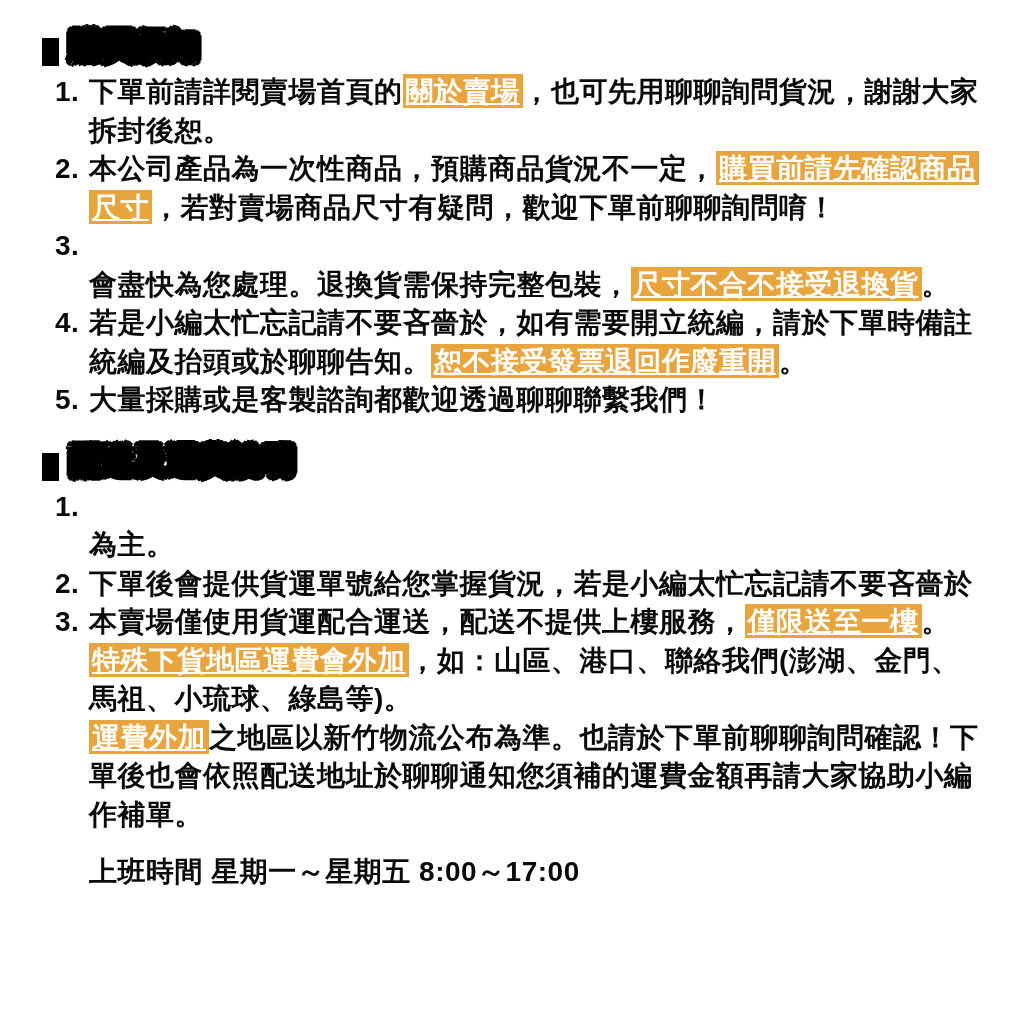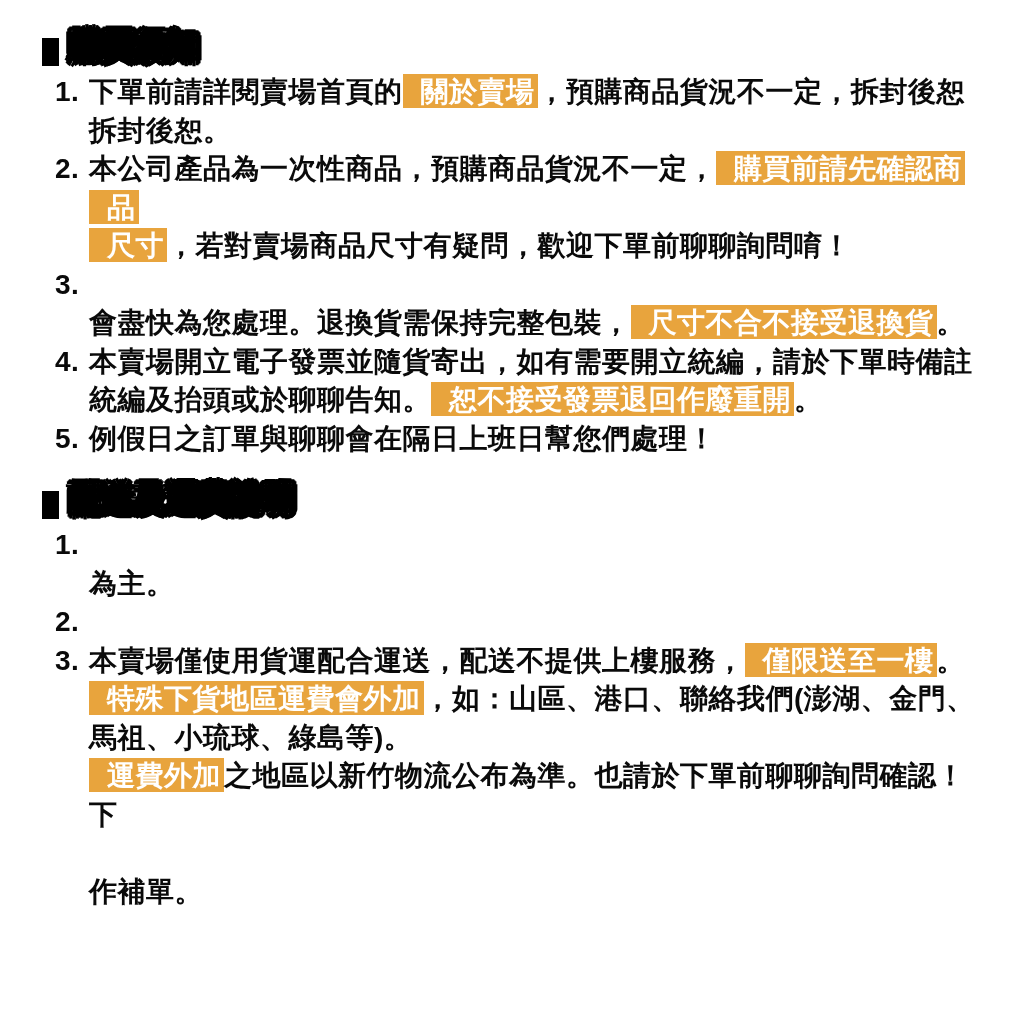--- a/index.html
+++ b/index.html
@@ -69,78 +69,83 @@
   .num {
     width: 34px;
     flex-shrink: 0;
   }
   .content {
     flex: 1;
   }
   .hl {
     background: var(--hl-bg);
     color: var(--hl-text);
-    padding: 2px 3px 1px 18px;
+    padding: 2px 3px 1px 3px;
     box-decoration-break: clone;
+    text-decoration: underline;
     -webkit-box-decoration-break: clone;
   }
 </style>
 </head>
 <body>
 
 <div class="page">
 
   <section class="section">
     <div class="section-header">
       <span class="square"></span>
       <h2 class="section-title">購買須知</h2>
     </div>
     <div class="items">
         <div class="item">
           <span class="num">1.</span>
-          <div class="content"><span>下單前請詳閱賣場首頁的</span><span class="hl">關於賣場</span><span>，預購商品貨況不一定，拆封後恕</span><br><span>拆封後恕。</span></div>
+          <div class="content"><span>下單前請詳閱賣場首頁的</span><span class="hl">關於賣場</span><span>，也可先用聊聊詢問貨況，謝謝大家</span><br><span>拆封後恕。</span></div>
         </div>
         <div class="item">
           <span class="num">2.</span>
           <div class="content"><span>本公司產品為一次性商品，預購商品貨況不一定，</span><span class="hl">購買前請先確認商品</span><br><span class="hl">尺寸</span><span>，若對賣場商品尺寸有疑問，歡迎下單前聊聊詢問唷！</span></div>
         </div>
         <div class="item">
           <span class="num">3.</span>
           <div class="content"><br><span>會盡快為您處理。退換貨需保持完整包裝，</span><span class="hl">尺寸不合不接受退換貨</span><span>。</span></div>
         </div>
         <div class="item">
           <span class="num">4.</span>
-          <div class="content"><span>本賣場開立電子發票並隨貨寄出，如有需要開立統編，請於下單時備註</span><br><span>統編及抬頭或於聊聊告知。</span><span class="hl">恕不接受發票退回作廢重開</span><span>。</span></div>
+          <div class="content"><span>若是小編太忙忘記請不要吝嗇於，如有需要開立統編，請於下單時備註</span><br><span>統編及抬頭或於聊聊告知。</span><span class="hl">恕不接受發票退回作廢重開</span><span>。</span></div>
         </div>
         <div class="item">
           <span class="num">5.</span>
-          <div class="content"><span>例假日之訂單與聊聊會在隔日上班日幫您們處理！</span></div>
+          <div class="content"><span>大量採購或是客製諮詢都歡迎透過聊聊聯繫我們！</span></div>
         </div>
       </div>
   </section>
 
   <section class="section">
     <div class="section-header">
       <span class="square"></span>
       <h2 class="section-title">配送及運費說明</h2>
     </div>
     <div class="items">
         <div class="item">
           <span class="num">1.</span>
           <div class="content"><br><span>為主。</span></div>
         </div>
         <div class="item">
           <span class="num">2.</span>
-          <div class="content"><br></div>
+          <div class="content"><span>下單後會提供貨運單號給您掌握貨況，若是小編太忙忘記請不要吝嗇於</span><br></div>
         </div>
         <div class="item">
           <span class="num">3.</span>
-          <div class="content"><span>本賣場僅使用貨運配合運送，配送不提供上樓服務，</span><span class="hl">僅限送至一樓</span><span>。</span><br><span class="hl">特殊下貨地區運費會外加</span><span>，如：山區、港口、聯絡我們(澎湖、金門、</span><br><span>馬祖、小琉球、綠島等)。</span><br><span class="hl">運費外加</span><span>之地區以新竹物流公布為準。也請於下單前聊聊詢問確認！下</span><br><br><span>作補單。</span></div>
+          <div class="content"><span>本賣場僅使用貨運配合運送，配送不提供上樓服務，</span><span class="hl">僅限送至一樓</span><span>。</span><br><span class="hl">特殊下貨地區運費會外加</span><span>，如：山區、港口、聯絡我們(澎湖、金門、</span><br><span>馬祖、小琉球、綠島等)。</span><br><span class="hl">運費外加</span><span>之地區以新竹物流公布為準。也請於下單前聊聊詢問確認！下</span><br><span>單後也會依照配送地址於聊聊通知您須補的運費金額再請大家協助小編</span><br><span>作補單。</span></div>
         </div>
       </div>
   </section>
 
   <section class="section">
     <div class="items">
+        <div class="item">
+          <span class="num"></span>
+          <div class="content"><span>上班時間 星期一～星期五 8:00～17:00</span></div>
+        </div>
       </div>
   </section>
 
 </div>
 
 </body></html>

